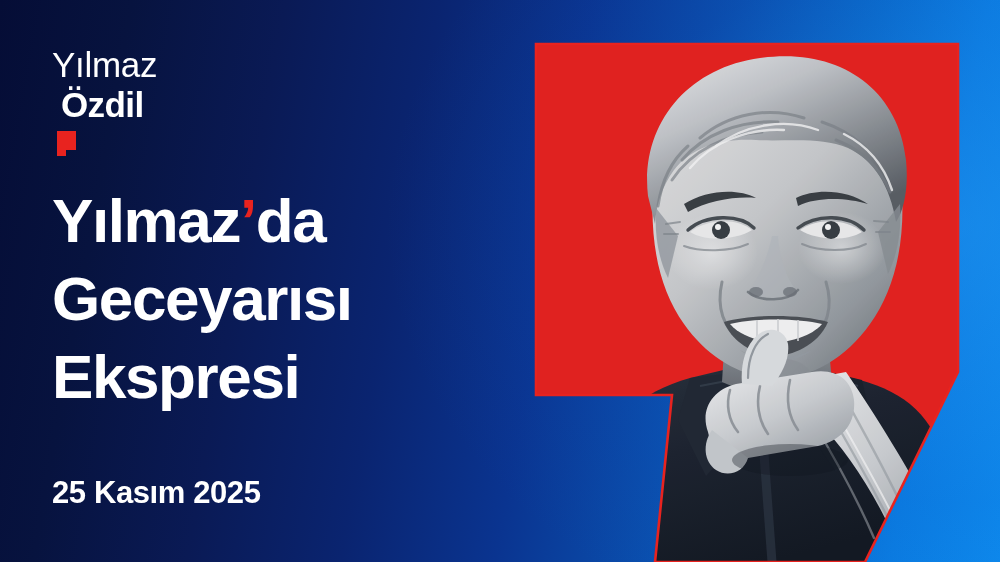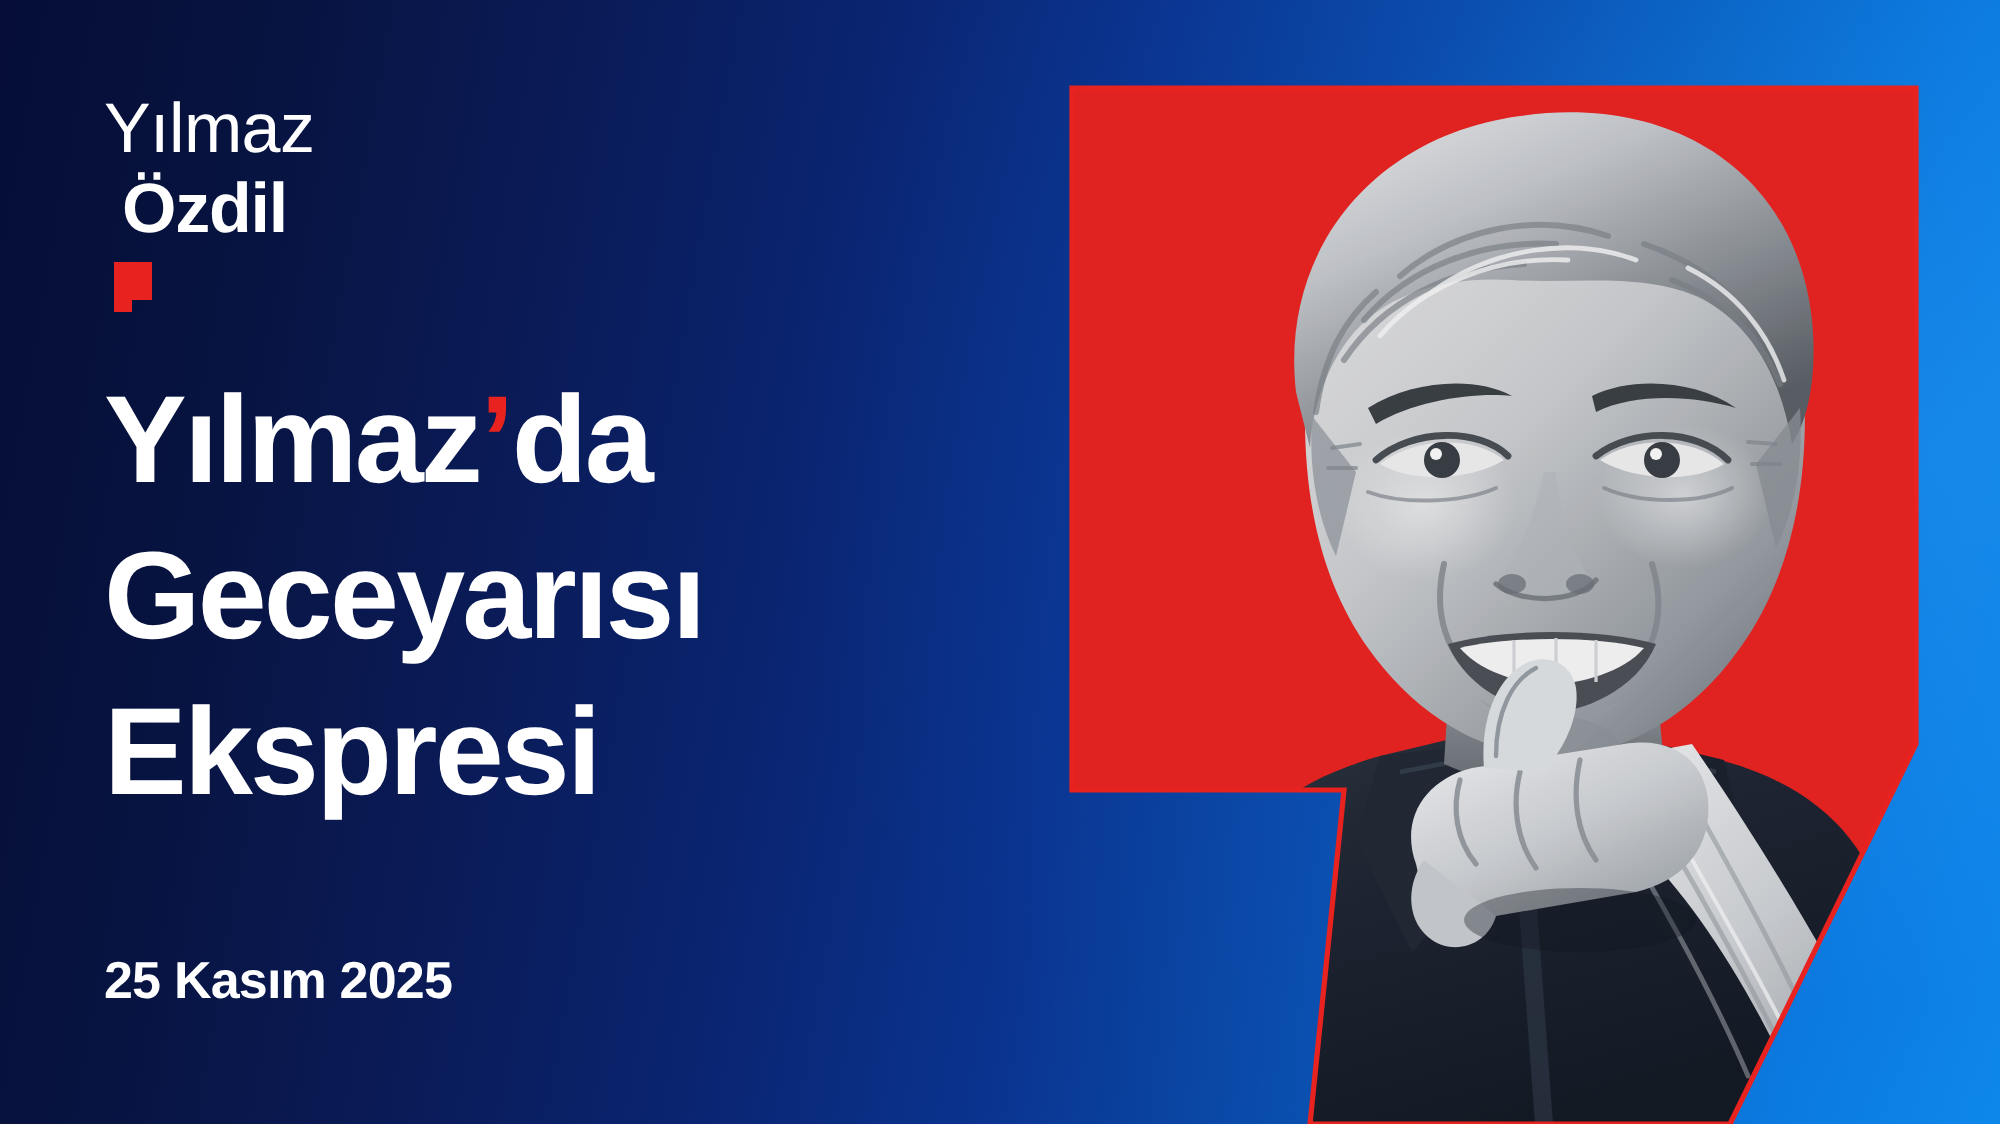--- a/index.html
+++ b/index.html
@@ -97,21 +97,21 @@
   .headline .ln { display: block; white-space: nowrap; }
   .headline .apos { color: #e8231f; }
 
   
   .date {
     position: absolute;
     left: 52px;
     top: 475px;
     z-index: 6;
     color: #ffffff;
-    font-size: 26px;
+    font-size: 31px;
     font-weight: 700;
     letter-spacing: -0.4px;
   }
 
   
   .panel {
     position: absolute;
     left: 0;
     top: 0;
     width: 1000px;

